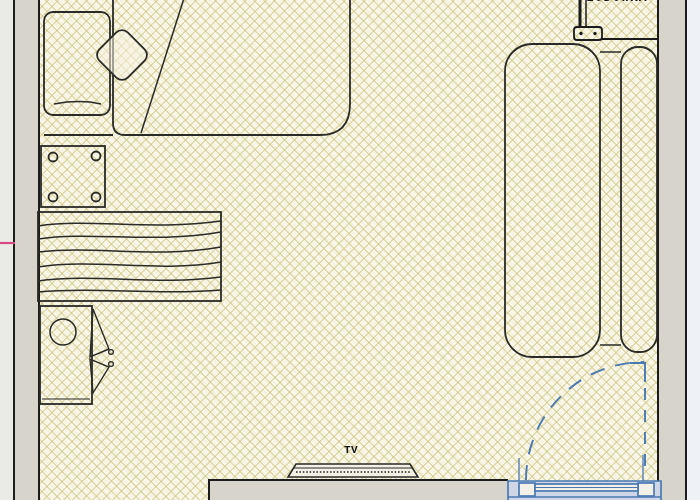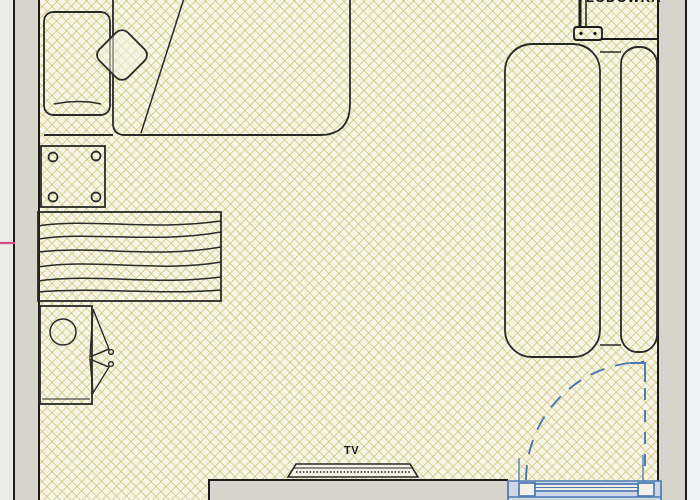--- a/index.html
+++ b/index.html
@@ -1,16 +1,16 @@
 <!DOCTYPE html>
 <html><head>
 <meta charset="utf-8">
 <style>
   html,body{margin:0;padding:0;background:#e9e9e6;font-family:"Liberation Sans",sans-serif;}
-  .canvas{position:relative;width:700px;height:500px;overflow:hidden;background:#f0abfc;}
+  .canvas{position:relative;width:700px;height:500px;overflow:hidden;background:#f0abfc;font-family:Liberation Mono, monospace;}
   
   .outside-left{position:absolute;left:0;top:0;width:13px;height:500px;background:#eaeae7;}
   .outside-right{position:absolute;left:687px;top:0;width:13px;height:500px;background:#eef1f5;}
   
   .floor{
     position:absolute;left:40px;top:0;width:618px;height:500px;
     background-color:#f6f3e1;
     background-image:
       repeating-linear-gradient(45deg, rgba(202,193,120,0.50) 0 1.4px, rgba(255,255,255,0) 1.4px 7px),
       repeating-linear-gradient(-45deg, rgba(202,193,120,0.50) 0 1.4px, rgba(255,255,255,0) 1.4px 7px),

